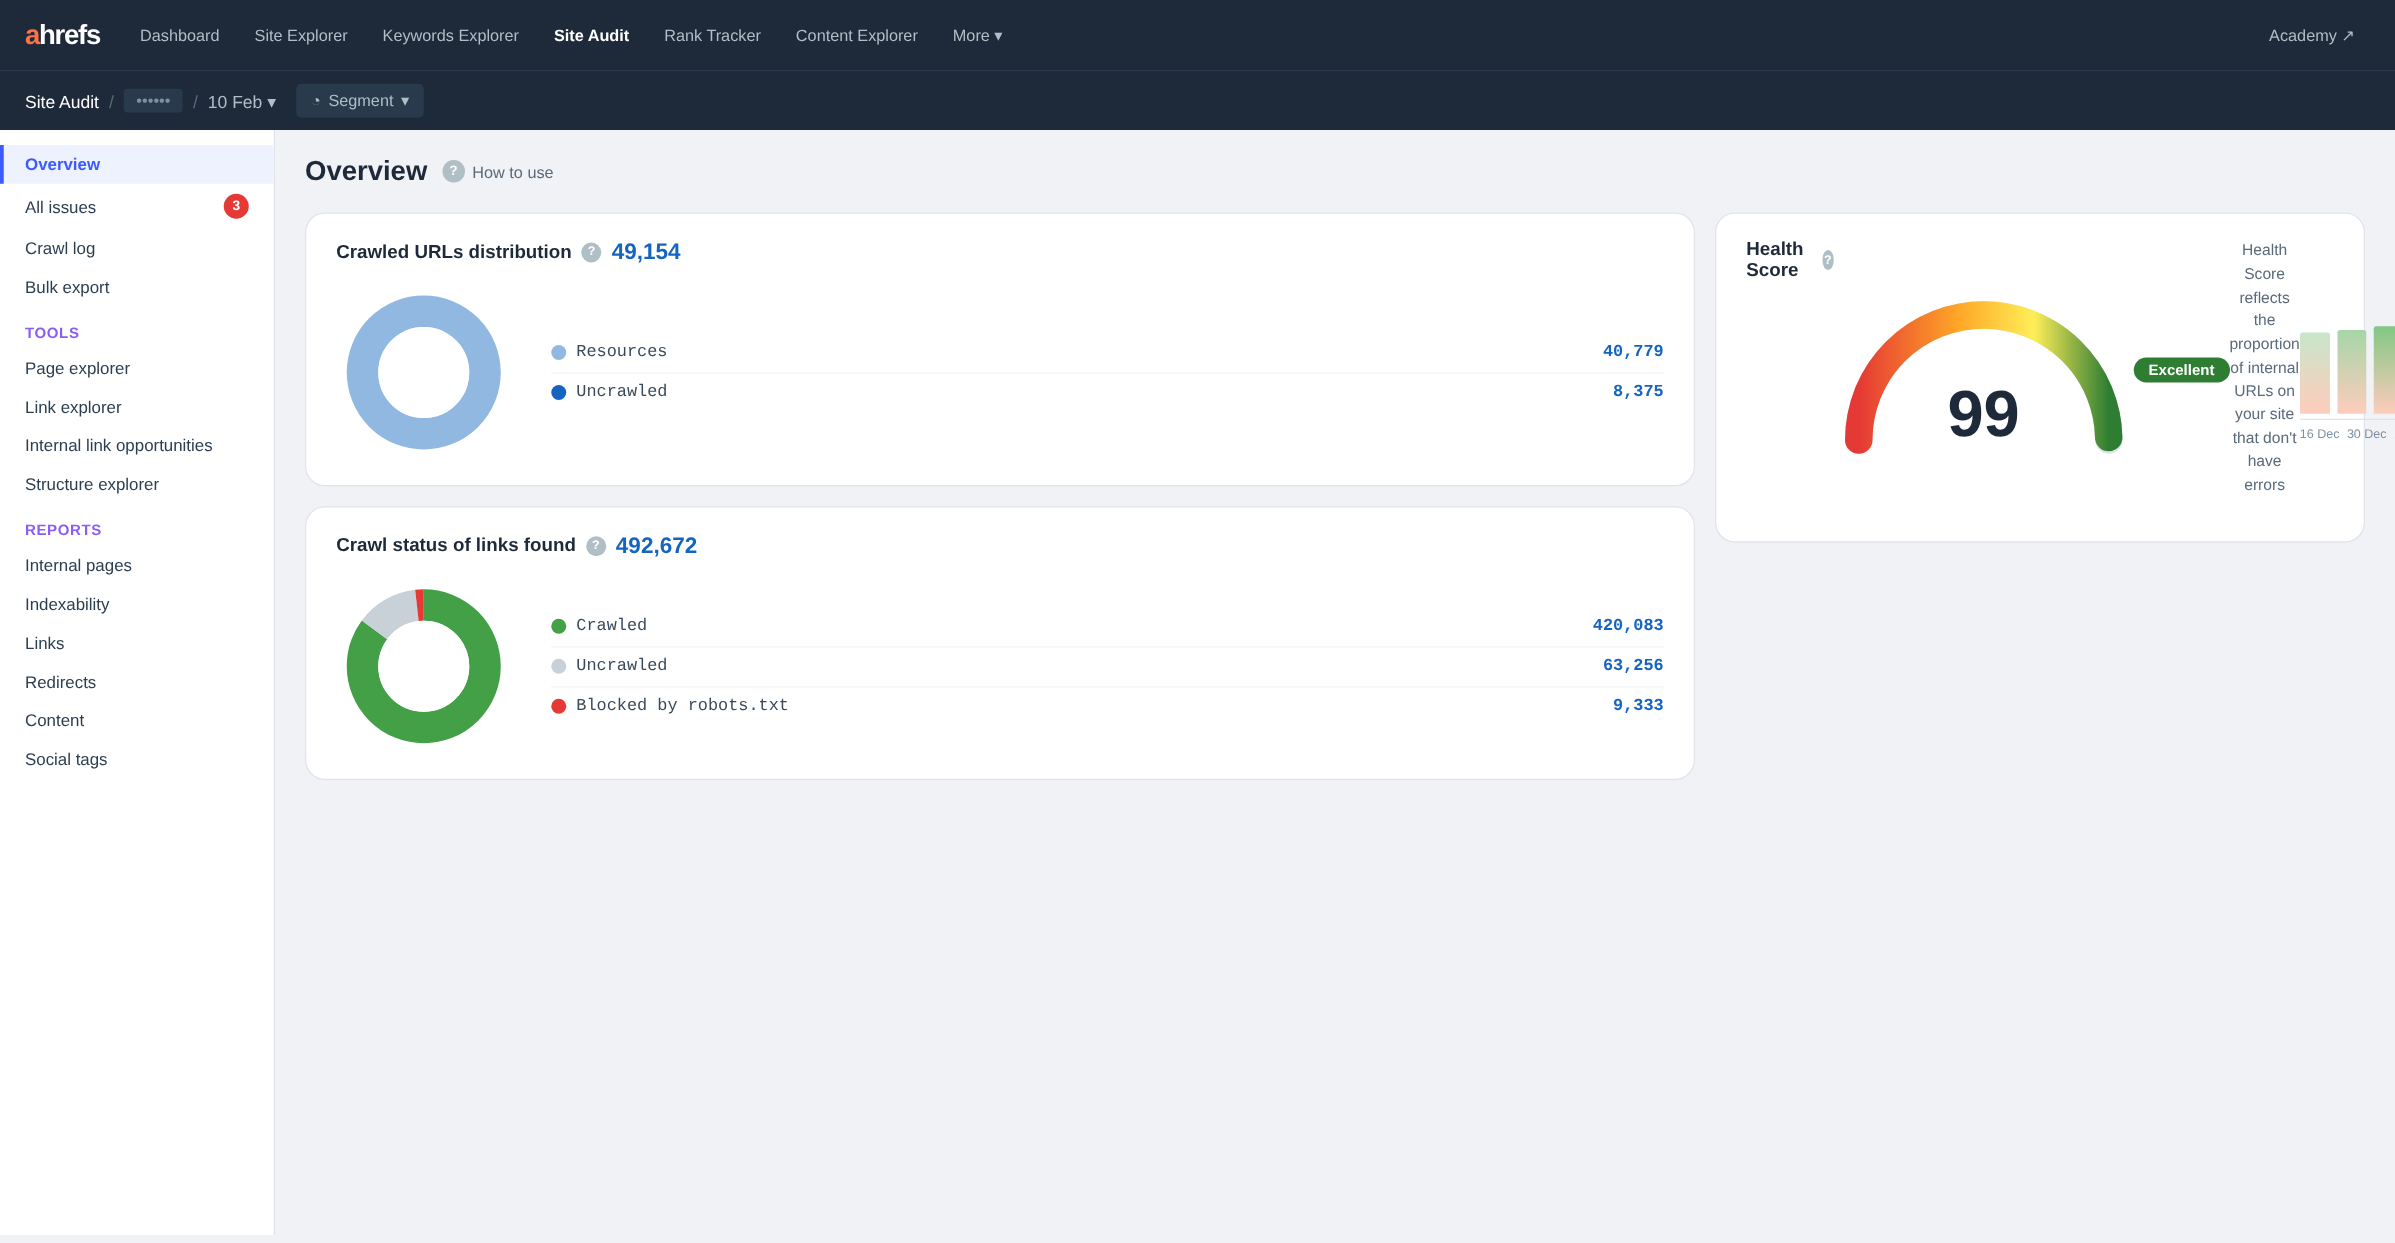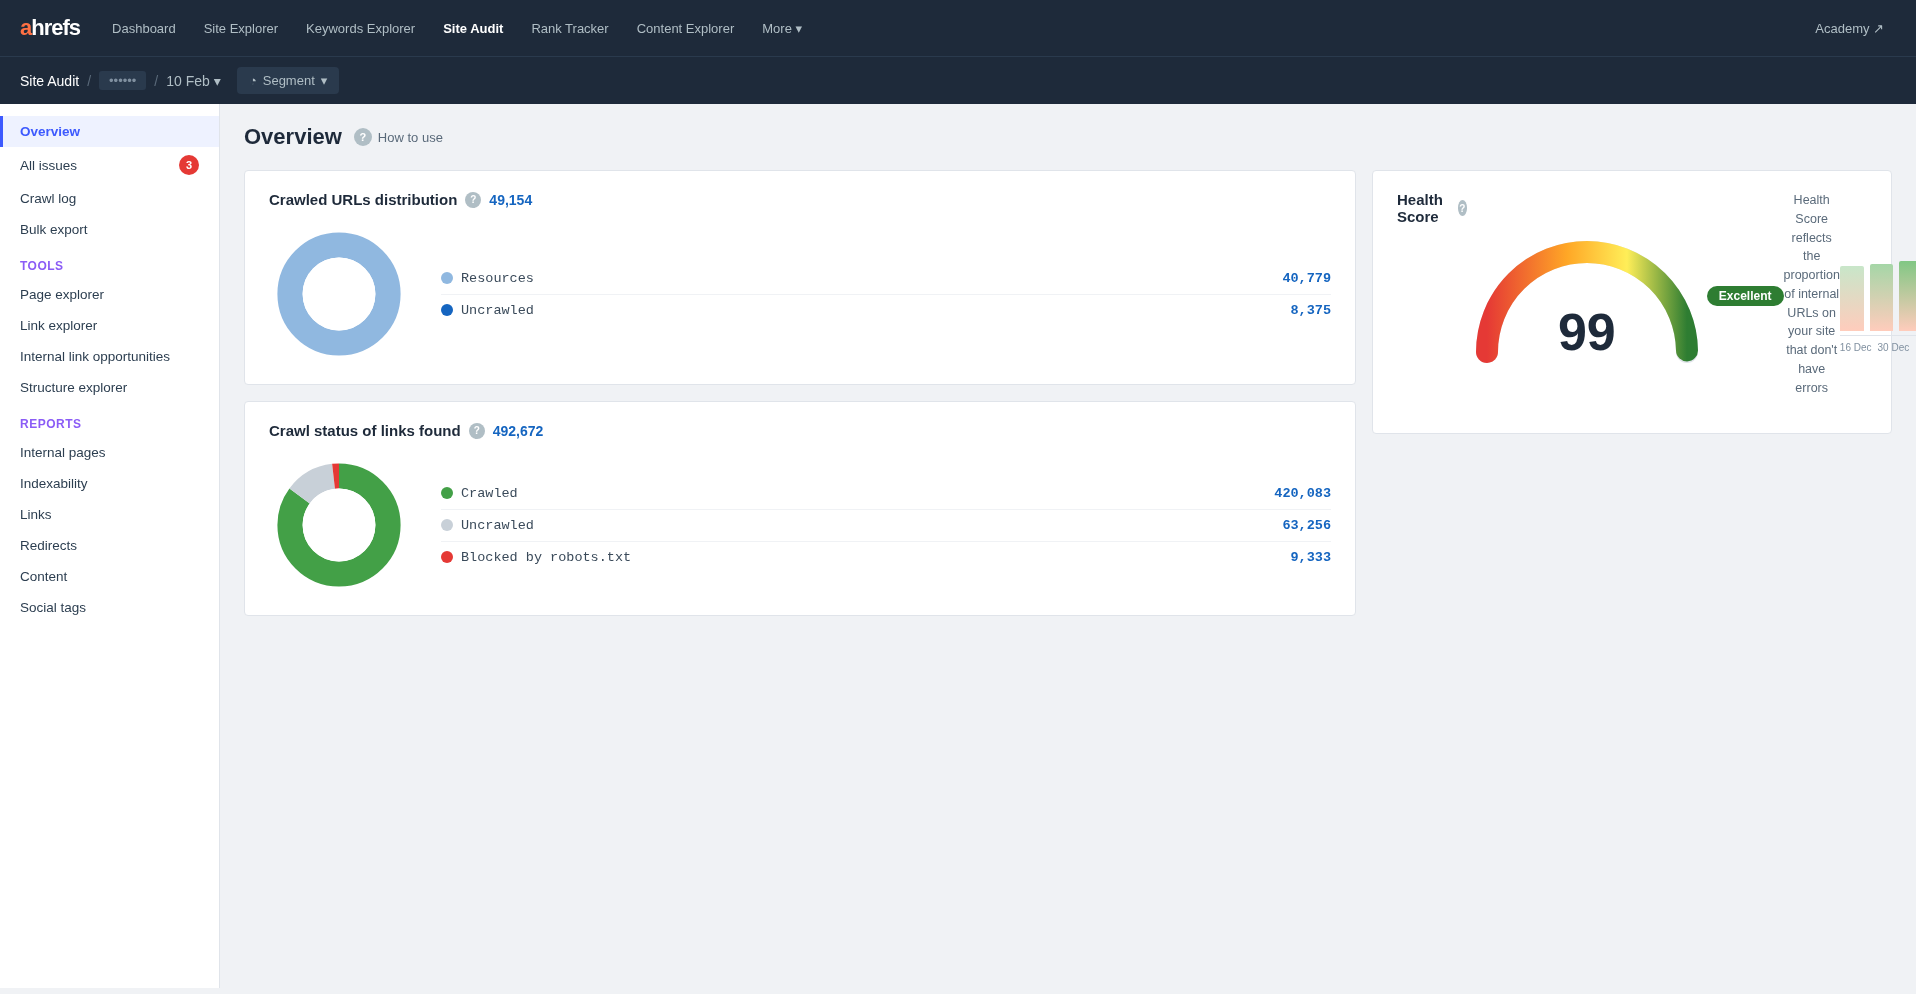--- a/index.html
+++ b/index.html
@@ -158,36 +158,36 @@
       color: #fff;
       display: flex;
       align-items: center;
       justify-content: center;
       font-size: 11px;
       font-weight: 700;
     }
 
     .card {
       background: #fff;
-      border-radius: 4px;
+      border-radius: 16px;
       padding: 20px 24px;
       border: 1px solid #e0e4ea;
     }
     .card-title {
       font-size: 15px;
       font-weight: 700;
       color: #1e2a3a;
       display: flex;
       align-items: center;
       gap: 8px;
       margin-bottom: 16px;
     }
     .card-title .total-link {
       color: #1565c0;
-      font-size: 14px;
+      font-size: 18px;
       font-weight: 700;
       text-decoration: none;
     }
     .help-icon {
       width: 16px;
       height: 16px;
       border-radius: 50%;
       background: #b0bec5;
       color: #fff;
       display: inline-flex;

